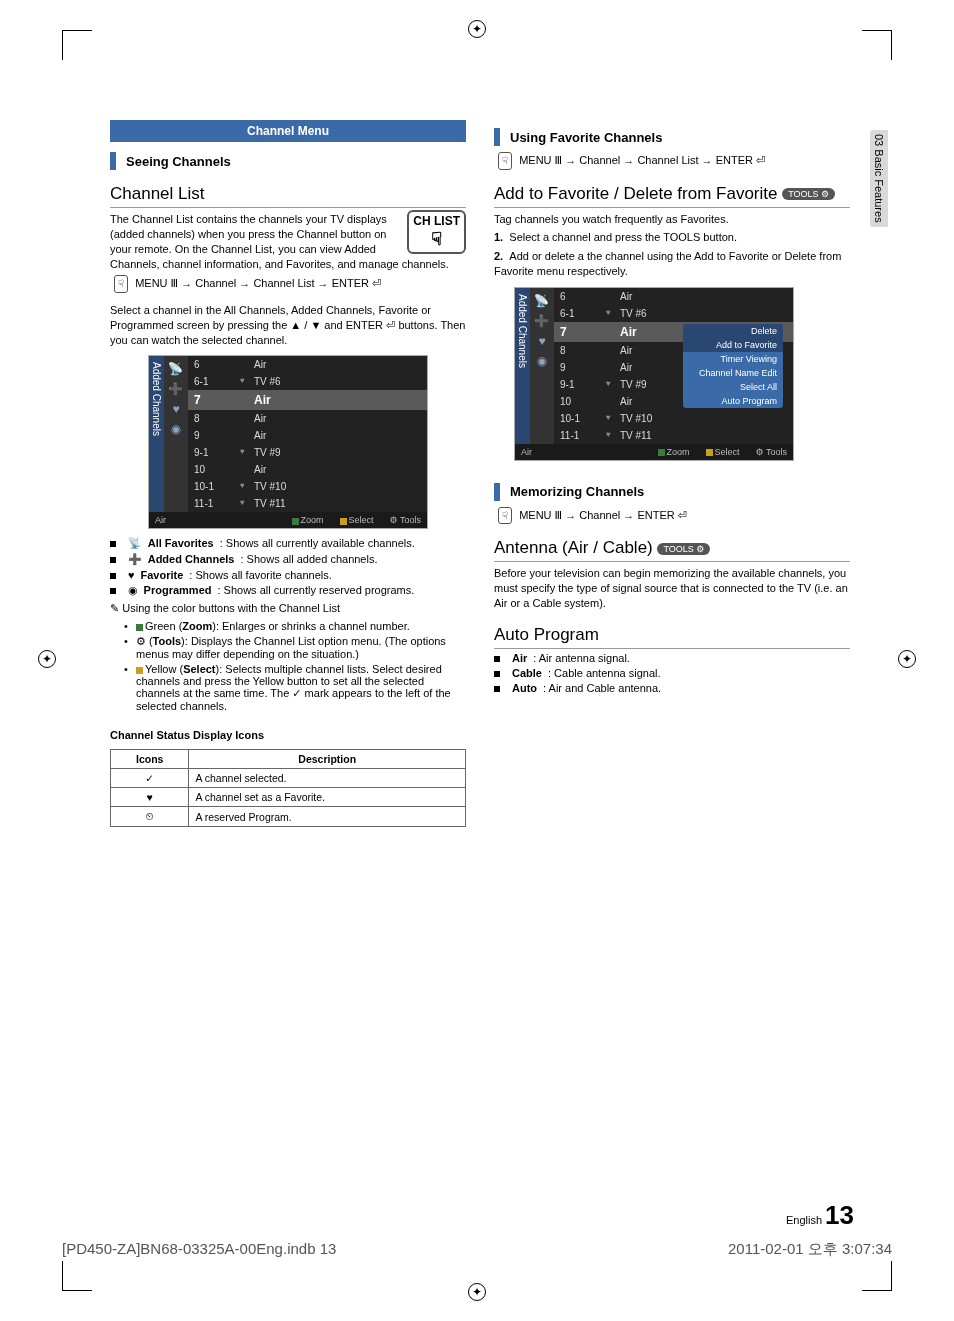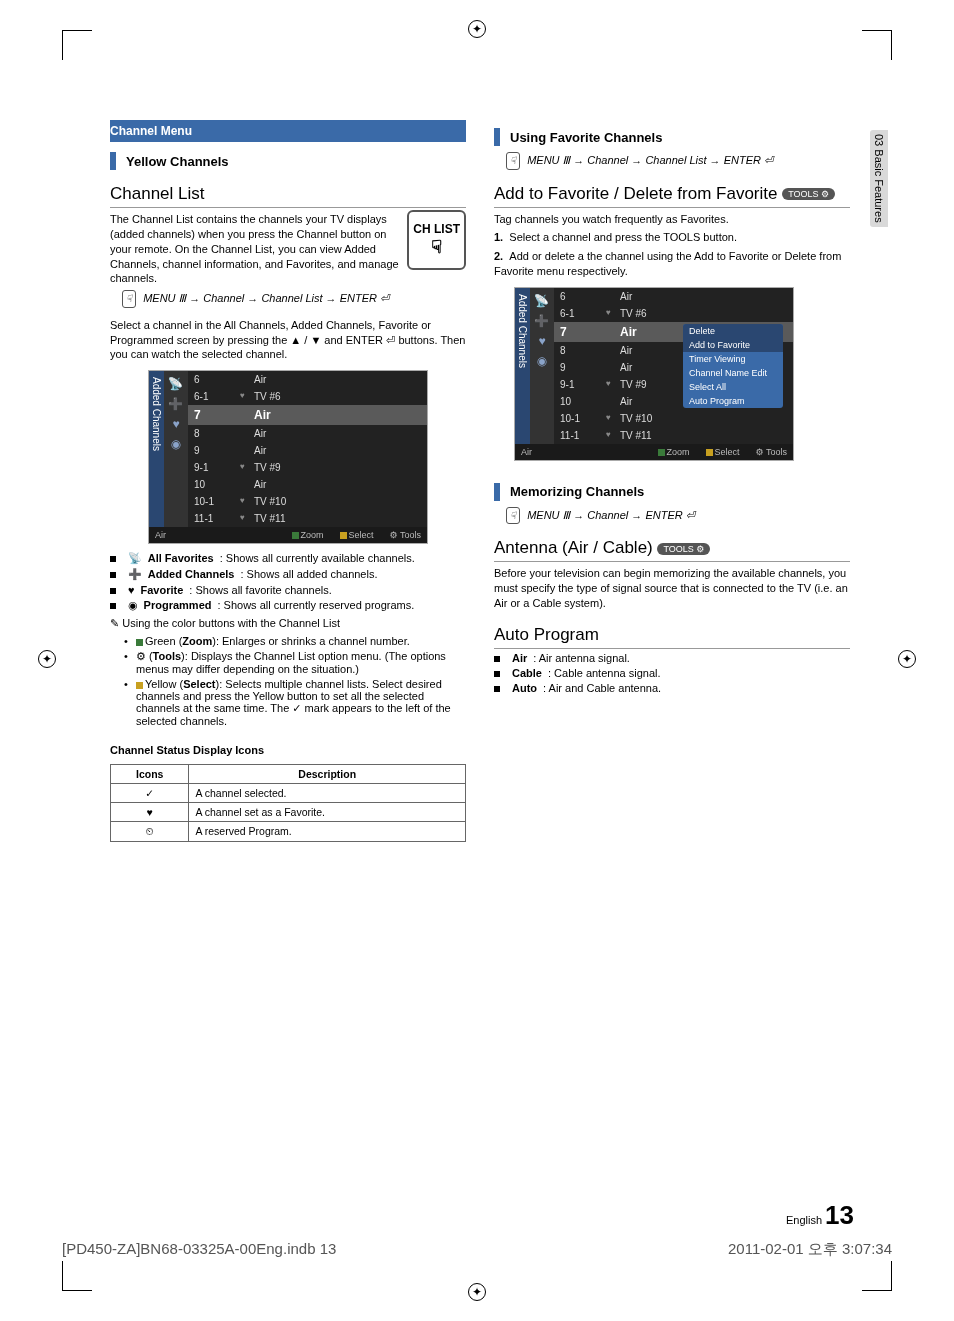--- a/index.html
+++ b/index.html
@@ -32,37 +32,37 @@
     display: flex; gap: 28px;
   }
   .col { flex: 1; }
   .side-tab {
     position: absolute; right: 66px; top: 130px;
     writing-mode: vertical-rl; text-orientation: mixed;
     background: #d9d9d9; padding: 4px 3px; font-size: 11px;
     border-radius: 3px 0 0 3px;
   }
   .blue-header {
-    background: #3a6aa8; color: #fff; font-weight: bold; text-align: left;
+    background: #3a6aa8; color: #fff; font-weight: bold; text-align: center;
     padding: 4px 0; font-size: 12px; margin-bottom: 10px;
   }
   .sec-bar {
     display: flex; align-items: center; font-weight: bold; font-size: 13px;
     margin: 8px 0 6px 0;
   }
   .sec-bar::before {
     content: ""; display: inline-block; width: 6px; height: 18px;
     background: #3a6aa8; margin-right: 10px;
   }
   h2.thin {
     font-size: 17px; font-weight: normal; margin: 14px 0 2px 0;
     border-bottom: 1px solid #999; padding-bottom: 3px;
   }
   p { margin: 4px 0; line-height: 1.35; }
-  .nav-path { font-size: 11px; margin: 4px 0 10px 12px; font-style: italic; }
+  .nav-path { font-size: 11px; margin: 4px 0 10px 4px; }
   .hand-icon {
     display: inline-block; border: 1px solid #555; border-radius: 3px;
     padding: 1px 3px; font-size: 10px; margin-right: 4px; vertical-align: middle;
   }
   .tools-badge {
     display: inline-block; background: #555; color: #fff; border-radius: 6px;
     font-size: 9px; padding: 1px 6px; vertical-align: middle;
   }
   .ch-list {
     border: 1px solid #aaa; background: #222; color: #ddd; font-size: 10px;
@@ -89,28 +89,28 @@
   ul.note { list-style: none; padding-left: 14px; margin: 4px 0; }
   ul.note > li { position: relative; padding-left: 12px; margin: 3px 0; }
   ul.note > li::before { content: "•"; position: absolute; left: 0; }
   table.icons-tbl {
     border-collapse: collapse; width: 100%; margin-top: 6px; font-size: 10.5px;
   }
   table.icons-tbl th, table.icons-tbl td { border: 1px solid #666; padding: 3px 6px; }
   table.icons-tbl th { font-weight: bold; }
   .chlist-remote {
     float: right; border: 2px solid #555; border-radius: 6px;
-    padding: 10px 4px; font-weight: bold; font-size: 12px;
+    padding: 2px 4px; font-weight: bold; font-size: 12px;
     text-align: center; margin-left: 6px;
   }
   .popup {
     position: absolute; right: 10px; top: 36px; background: #3a6aa8; color: #fff;
     font-size: 9px; border-radius: 3px; overflow: hidden; width: 100px;
   }
-  .popup div { padding: 2px 6px; }
+  .popup div { padding: 2px 6px; text-align: right; }
   .popup .hdr { background: #2a4771; }
   .sq { display:inline-block; width:7px; height:7px; margin-right:2px; vertical-align:middle;}
   .sq.g{background:#3a7a3a;} .sq.y{background:#c8a020;}
   .footer {
     position: absolute; bottom: 62px; left: 62px; right: 62px;
     display: flex; justify-content: space-between; font-size: 15px; color: #555;
   }
   .pnum {
     position: absolute; bottom: 90px; right: 100px; font-size: 11px;
   }
@@ -128,21 +128,21 @@
 <div class="reg-left"></div>
 <div class="reg-right"></div>
 
 <div class="side-tab">03  Basic Features</div>
 
 <div class="page">
 
   <div class="col">
     <div class="blue-header">Channel Menu</div>
 
-    <div class="sec-bar">Yellow Channels</div>
+    <div class="sec-bar">Seeing Channels</div>
 
     <h2 class="thin">Channel List</h2>
 
     <div class="chlist-remote">
       <div>CH LIST</div>
       <div style="font-size:18px;">☟</div>
     </div>
 
     <p>The Channel List contains the channels your TV displays (added channels) when you press the Channel button on your remote. On the Channel List, you can view Added Channels, channel information, and Favorites, and manage channels.</p>
 

